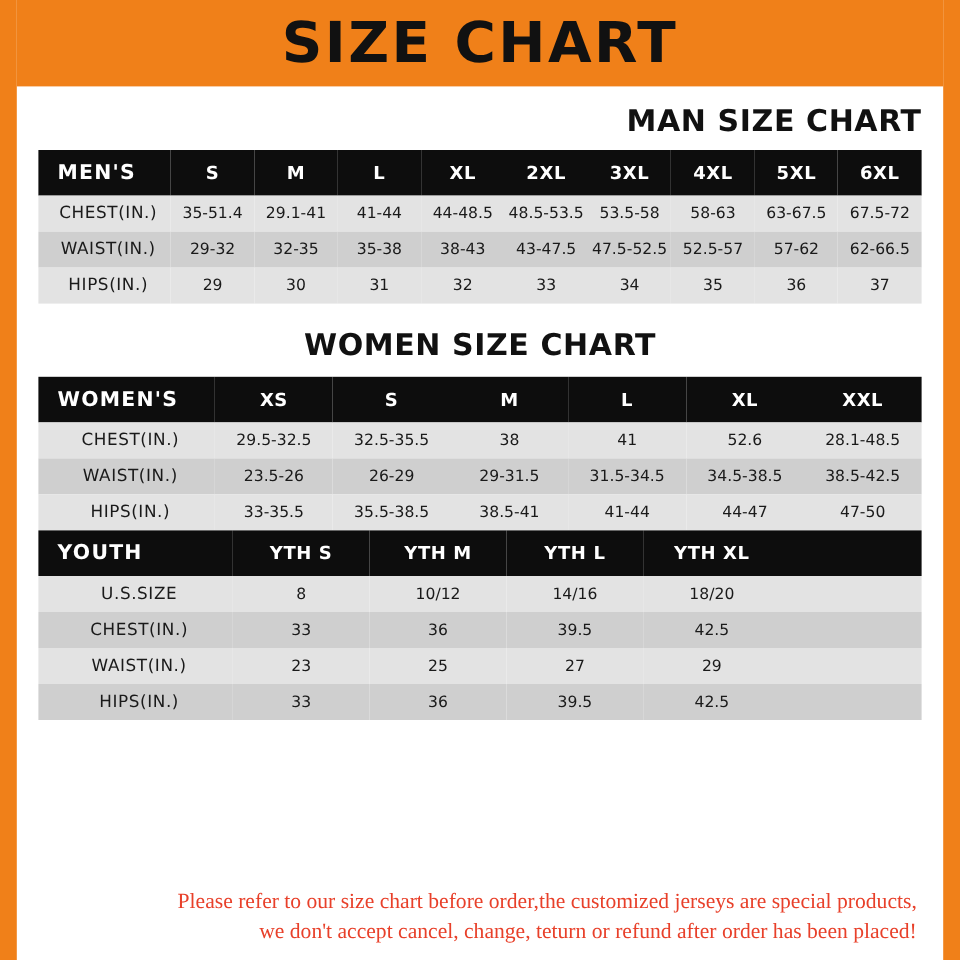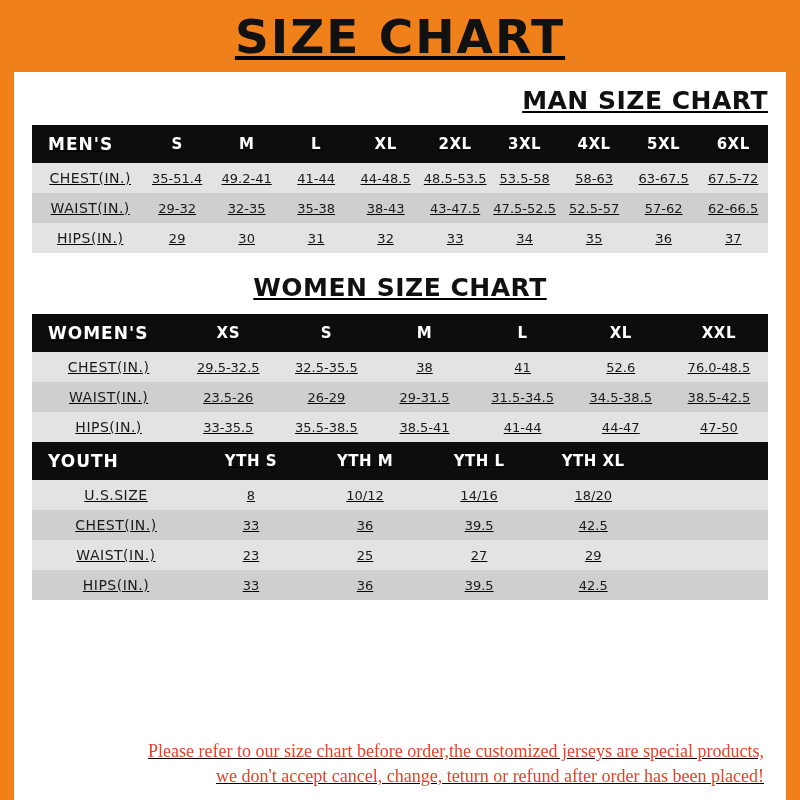--- a/index.html
+++ b/index.html
@@ -16,21 +16,20 @@
   .page {
     position: relative;
     width: 800px;
     height: 800px;
     box-sizing: border-box;
     border-left: 14px solid #f08019;
     border-right: 14px solid #f08019;
     background: #ffffff;
     display: flex;
     flex-direction: column;
-    text-decoration: underline;
   }
   .banner {
     background: #f08019;
     height: 72px;
     display: flex;
     align-items: center;
     justify-content: center;
     flex: none;
   }
   .banner-title {
@@ -163,21 +162,21 @@
           <th>3XL</th>
           <th>4XL</th>
           <th>5XL</th>
           <th>6XL</th>
         </tr>
       </thead>
       <tbody>
         <tr class="light">
           <td class="rowlab">CHEST(IN.)</td>
           <td>35-51.4</td>
-          <td>49.2-41</td>
+          <td>29.1-41</td>
           <td>41-44</td>
           <td>44-48.5</td>
           <td>48.5-53.5</td>
           <td>53.5-58</td>
           <td>58-63</td>
           <td>63-67.5</td>
           <td>67.5-72</td>
         </tr>
         <tr class="dark">
           <td class="rowlab">WAIST(IN.)</td>
@@ -229,21 +228,21 @@
         </tr>
       </thead>
       <tbody>
         <tr class="light">
           <td class="rowlab">CHEST(IN.)</td>
           <td>29.5-32.5</td>
           <td>32.5-35.5</td>
           <td>38</td>
           <td>41</td>
           <td>52.6</td>
-          <td>76.0-48.5</td>
+          <td>28.1-48.5</td>
         </tr>
         <tr class="dark">
           <td class="rowlab">WAIST(IN.)</td>
           <td>23.5-26</td>
           <td>26-29</td>
           <td>29-31.5</td>
           <td>31.5-34.5</td>
           <td>34.5-38.5</td>
           <td>38.5-42.5</td>
         </tr>

